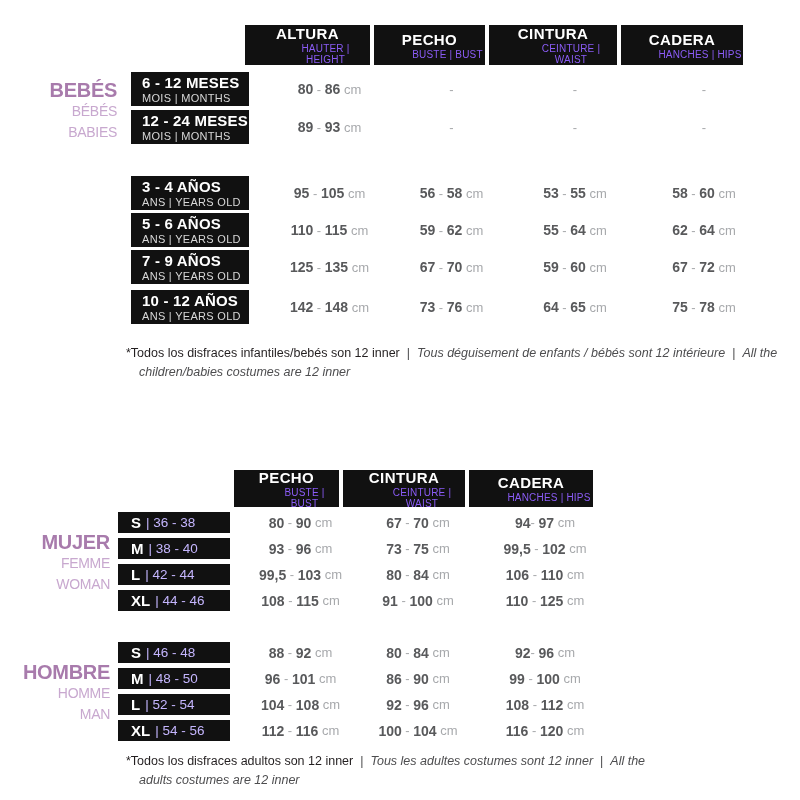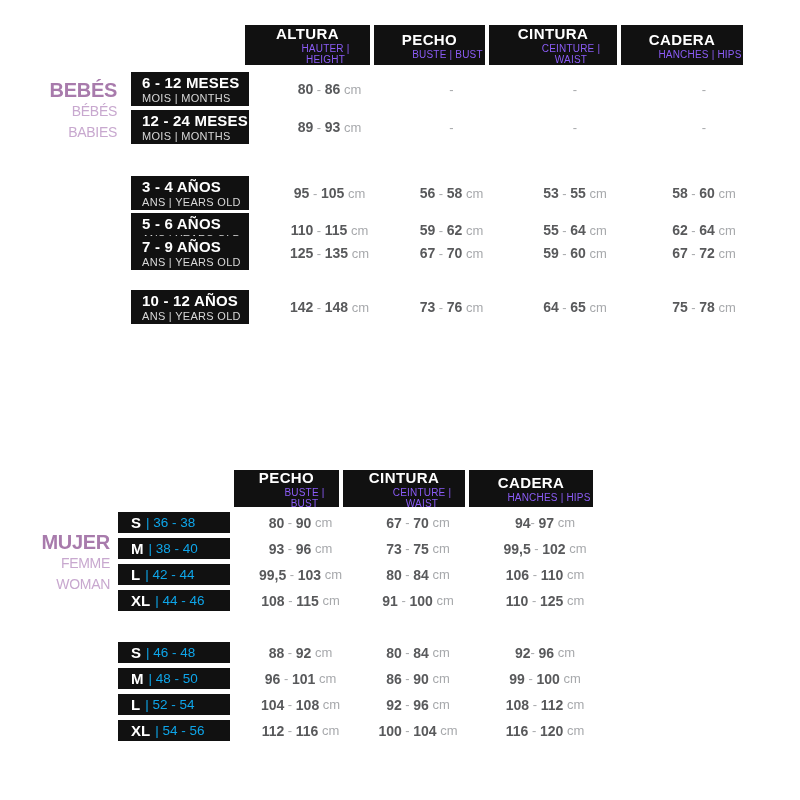--- a/index.html
+++ b/index.html
@@ -24,21 +24,21 @@
   .hcell .s { font-size:10px; color:#8b5cf6; letter-spacing:.2px; margin-top:1px;margin-left:36px; }
   .lbox { background:#111111; color:#ffffff; height:34px;
           display:flex; flex-direction:column; justify-content:center;
           padding-left:11px; box-sizing:border-box; }
   .lbox .main { font-weight:bold; font-size:15px; letter-spacing:.2px; }
   .lbox .sub  { font-size:11px; color:#d8d8d8; letter-spacing:.3px; margin-top:1px; }
   .sbox { background:#111111; color:#ffffff; height:21px;
           display:flex; align-items:center; padding-left:13px; box-sizing:border-box;
           white-space:pre; }
   .sbox .sz  { font-weight:bold; font-size:15px; }
-  .sbox .rng { font-size:13.5px; color:#0ea5e9; margin-left:5px; }
+  .sbox .rng { font-size:13.5px; color:#c4b5fd; margin-left:5px; }
   
   .vcell { text-align:center; white-space:pre; display:flex;
            align-items:center; justify-content:center;margin-left:28px; }
   .h34 { height:34px; } .h21 { height:21px; }
   .n { font-weight:bold; font-size:14px; color:#58595b; }
   .d { font-size:13px; color:#a7a9ac; }
   
   .seclabel { position:absolute; text-align:right; line-height:21px; }
   .sec-main { font-size:20px; font-weight:bold; color:#a87bac; letter-spacing:-.3px; }
   .sec-sub  { font-size:14px; color:#c8a8cf; letter-spacing:-.3px; }
@@ -113,41 +113,42 @@
   <div class="t1row" style="top:213px;">
     <div class="lbox">
         <div class="main">5 - 6 AÑOS</div>
         <div class="sub">ANS | YEARS OLD</div>
       </div>
     <div class="vcell h34"><span class="n">110</span><span class="d"> - </span><span class="n">115</span><span class="d"> cm</span></div>
     <div class="vcell h34"><span class="n">59</span><span class="d"> - </span><span class="n">62</span><span class="d"> cm</span></div>
     <div class="vcell h34"><span class="n">55</span><span class="d"> - </span><span class="n">64</span><span class="d"> cm</span></div>
     <div class="vcell h34"><span class="n">62</span><span class="d"> - </span><span class="n">64</span><span class="d"> cm</span></div>
   </div>
-  <div class="t1row" style="top:236px;">
+  <div class="t1row" style="top:250px;">
     <div class="lbox">
         <div class="main">7 - 9 AÑOS</div>
         <div class="sub">ANS | YEARS OLD</div>
       </div>
     <div class="vcell h34"><span class="n">125</span><span class="d"> - </span><span class="n">135</span><span class="d"> cm</span></div>
     <div class="vcell h34"><span class="n">67</span><span class="d"> - </span><span class="n">70</span><span class="d"> cm</span></div>
     <div class="vcell h34"><span class="n">59</span><span class="d"> - </span><span class="n">60</span><span class="d"> cm</span></div>
     <div class="vcell h34"><span class="n">67</span><span class="d"> - </span><span class="n">72</span><span class="d"> cm</span></div>
   </div>
   <div class="t1row" style="top:290px;">
     <div class="lbox">
         <div class="main">10 - 12 AÑOS</div>
         <div class="sub">ANS | YEARS OLD</div>
       </div>
     <div class="vcell h34"><span class="n">142</span><span class="d"> - </span><span class="n">148</span><span class="d"> cm</span></div>
     <div class="vcell h34"><span class="n">73</span><span class="d"> - </span><span class="n">76</span><span class="d"> cm</span></div>
     <div class="vcell h34"><span class="n">64</span><span class="d"> - </span><span class="n">65</span><span class="d"> cm</span></div>
     <div class="vcell h34"><span class="n">75</span><span class="d"> - </span><span class="n">78</span><span class="d"> cm</span></div>
   </div>
 
+  <div class="footnote" style="top:344px;"><span class="fn-es">*Todos los disfraces infantiles/bebés son 12 inner</span><span class="fn-sep">|</span><span class="fn-it">Tous déguisement de enfants / bébés sont 12 intérieure</span><span class="fn-sep">|</span><span class="fn-it">All the</span><br><span class="fn-it">children/babies costumes are 12 inner</span></div>
 
   <div class="t2head" style="top:470px;">
     <div class="hcell" style="height:37px;">
       <div class="t">PECHO</div>
       <div class="s">BUSTE | BUST</div>
     </div>
     <div class="hcell" style="height:37px;">
       <div class="t">CINTURA</div>
       <div class="s">CEINTURE | WAIST</div>
     </div>
@@ -181,20 +182,25 @@
     <div class="vcell h21"><span class="n">80</span><span class="d"> - </span><span class="n">84</span><span class="d"> cm</span></div>
     <div class="vcell h21"><span class="n">106</span><span class="d"> - </span><span class="n">110</span><span class="d"> cm</span></div>
   </div>
   <div class="t2row" style="top:590px;">
     <div class="sbox"><span class="sz">XL</span><span class="rng">| 44 - 46</span></div>
     <div class="vcell h21"><span class="n">108</span><span class="d"> - </span><span class="n">115</span><span class="d"> cm</span></div>
     <div class="vcell h21"><span class="n">91</span><span class="d"> - </span><span class="n">100</span><span class="d"> cm</span></div>
     <div class="vcell h21"><span class="n">110</span><span class="d"> - </span><span class="n">125</span><span class="d"> cm</span></div>
   </div>
 
+  <div class="seclabel" style="top:662px; right:690px;">
+    <div class="sec-main">HOMBRE</div>
+    <div class="sec-sub">HOMME</div>
+    <div class="sec-sub">MAN</div>
+  </div>
 
   <div class="t2row" style="top:642px;">
     <div class="sbox"><span class="sz">S</span><span class="rng">| 46 - 48</span></div>
     <div class="vcell h21"><span class="n">88</span><span class="d"> - </span><span class="n">92</span><span class="d"> cm</span></div>
     <div class="vcell h21"><span class="n">80</span><span class="d"> - </span><span class="n">84</span><span class="d"> cm</span></div>
     <div class="vcell h21"><span class="n">92</span><span class="d">- </span><span class="n">96</span><span class="d"> cm</span></div>
   </div>
   <div class="t2row" style="top:668px;">
     <div class="sbox"><span class="sz">M</span><span class="rng">| 48 - 50</span></div>
     <div class="vcell h21"><span class="n">96</span><span class="d"> - </span><span class="n">101</span><span class="d"> cm</span></div>
@@ -207,14 +213,15 @@
     <div class="vcell h21"><span class="n">92</span><span class="d"> - </span><span class="n">96</span><span class="d"> cm</span></div>
     <div class="vcell h21"><span class="n">108</span><span class="d"> - </span><span class="n">112</span><span class="d"> cm</span></div>
   </div>
   <div class="t2row" style="top:720px;">
     <div class="sbox"><span class="sz">XL</span><span class="rng">| 54 - 56</span></div>
     <div class="vcell h21"><span class="n">112</span><span class="d"> - </span><span class="n">116</span><span class="d"> cm</span></div>
     <div class="vcell h21"><span class="n">100</span><span class="d"> - </span><span class="n">104</span><span class="d"> cm</span></div>
     <div class="vcell h21"><span class="n">116</span><span class="d"> - </span><span class="n">120</span><span class="d"> cm</span></div>
   </div>
 
+  <div class="footnote" style="top:752px;"><span class="fn-es">*Todos los disfraces adultos son 12 inner</span><span class="fn-sep">|</span><span class="fn-it">Tous les adultes costumes sont 12 inner</span><span class="fn-sep">|</span><span class="fn-it">All the</span><br><span class="fn-it">adults costumes are 12 inner</span></div>
 
 </div>
 
 </body></html>

